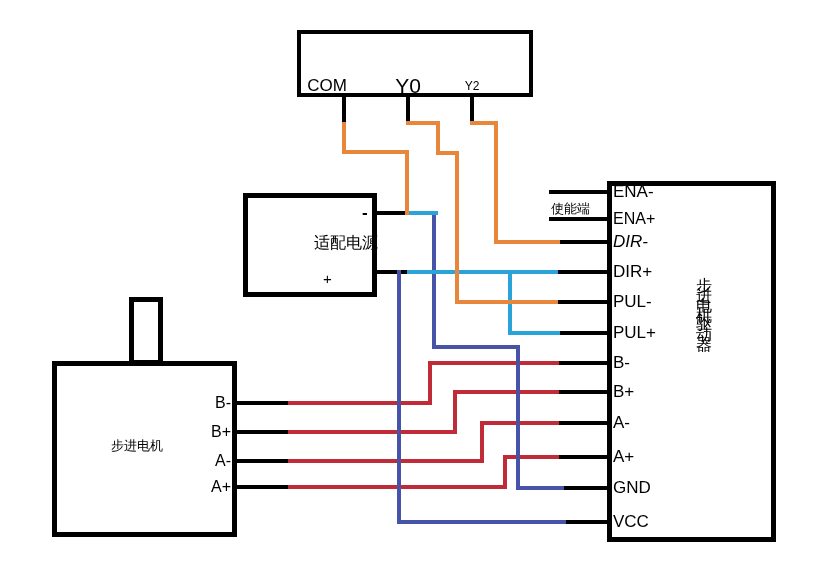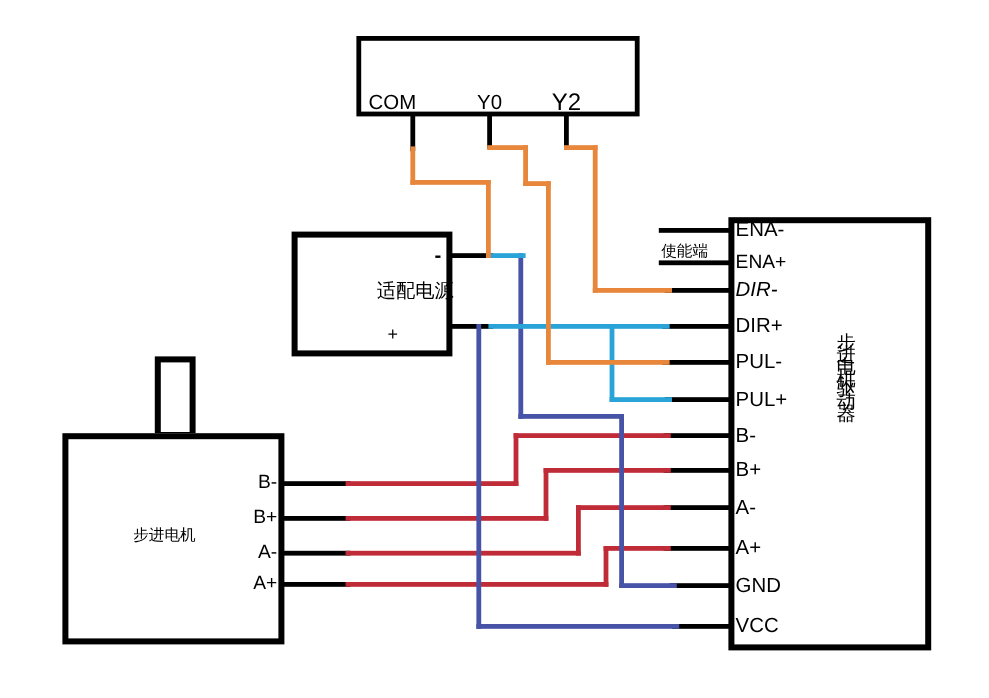--- a/index.html
+++ b/index.html
@@ -96,22 +96,22 @@
     <div class="seg" style="background: rgb(232, 135, 59); left: 405px; top: 150px; width: 4px; height: 65px;"></div>
     <div class="seg" style="background: rgb(232, 135, 59); left: 406px; top: 121px; width: 34px; height: 4px;"></div>
     <div class="seg" style="background: rgb(232, 135, 59); left: 436px; top: 121px; width: 4px; height: 34px;"></div>
     <div class="seg" style="background: rgb(232, 135, 59); left: 436px; top: 151px; width: 23px; height: 4px;"></div>
     <div class="seg" style="background: rgb(232, 135, 59); left: 455px; top: 151px; width: 4px; height: 153px;"></div>
     <div class="seg" style="background: rgb(232, 135, 59); left: 455px; top: 300px; width: 103px; height: 4px;"></div>
     <div class="seg" style="background: rgb(232, 135, 59); left: 470px; top: 121px; width: 28px; height: 4px;"></div>
     <div class="seg" style="background: rgb(232, 135, 59); left: 494px; top: 121px; width: 4px; height: 123px;"></div>
     <div class="seg" style="background: rgb(232, 135, 59); left: 494px; top: 240px; width: 66px; height: 4px;"></div>
     <span class="lbl center-lbl" style="left: 327px; top: 86px; font-size: 17px;">COM</span>
-    <span class="lbl center-lbl" style="left: 408px; top: 86px; font-size: 17px;">Y0</span>
-    <span class="lbl center-lbl" style="left: 472px; top: 86px; font-size: 20px;">Y2</span>
+    <span class="lbl center-lbl" style="left: 408px; top: 86px; font-size: 21px;">Y0</span>
+    <span class="lbl center-lbl" style="left: 472px; top: 86px; font-size: 12px;">Y2</span>
     <div class="term right" style="left: 150px; width: 81px; top: 393px; font-size: 16px;">B-</div>
     <div class="term right" style="left: 150px; width: 81px; top: 422px; font-size: 16px;">B+</div>
     <div class="term right" style="left: 150px; width: 81px; top: 451px; font-size: 16px;">A-</div>
     <div class="term right" style="left: 150px; width: 81px; top: 477px; font-size: 16px;">A+</div>
     <div class="term" style="left: 613px; top: 182px; font-size: 17px;">ENA-</div>
     <div class="term" style="left: 613px; top: 209px; font-size: 16px;">ENA+</div>
     <div class="term" style="left: 613px; top: 232px; font-size: 17px; font-style: italic;">DIR-</div>
     <div class="term" style="left: 613px; top: 262px; font-size: 17px;">DIR+</div>
     <div class="term" style="left: 613px; top: 292px; font-size: 17px;">PUL-</div>
     <div class="term" style="left: 613px; top: 323px; font-size: 17px;">PUL+</div>

